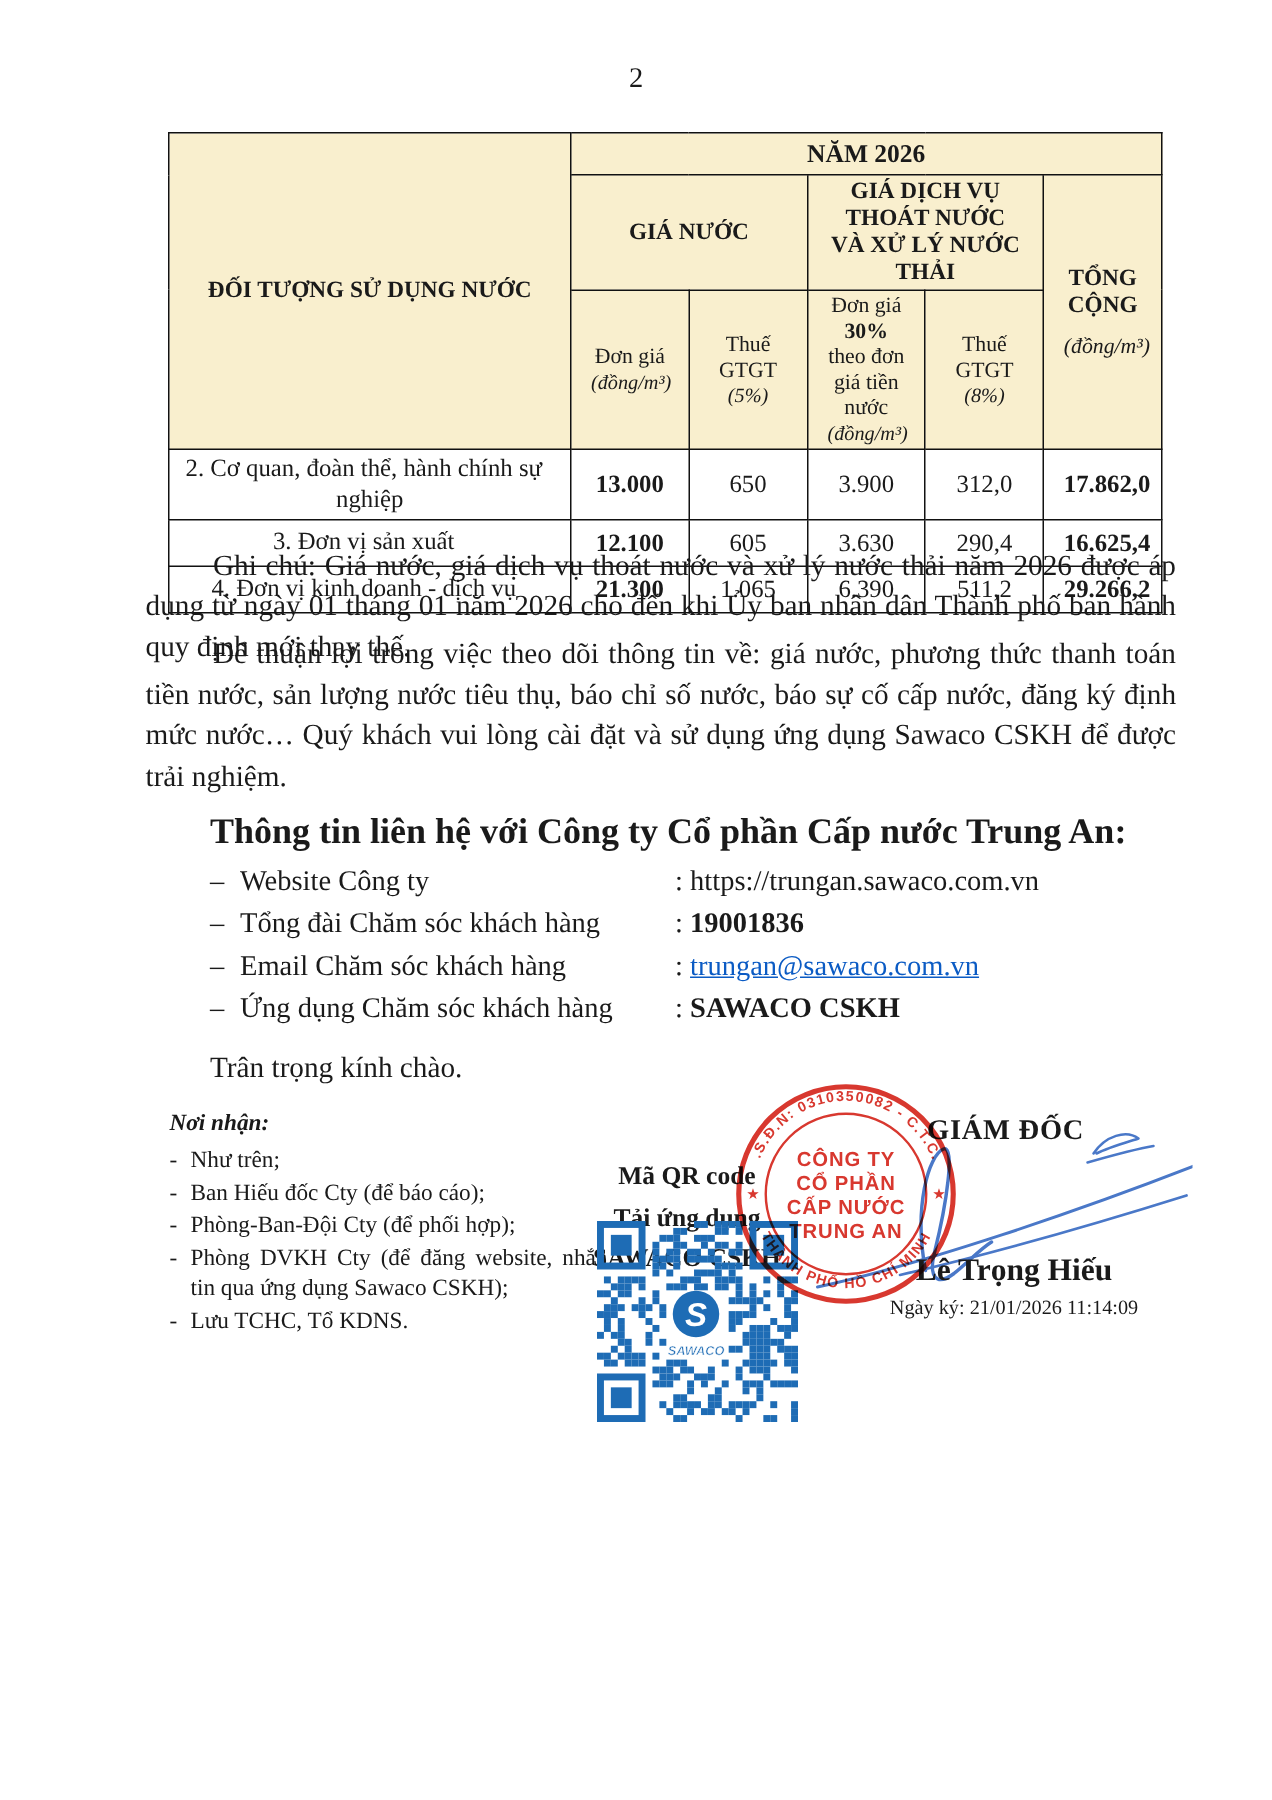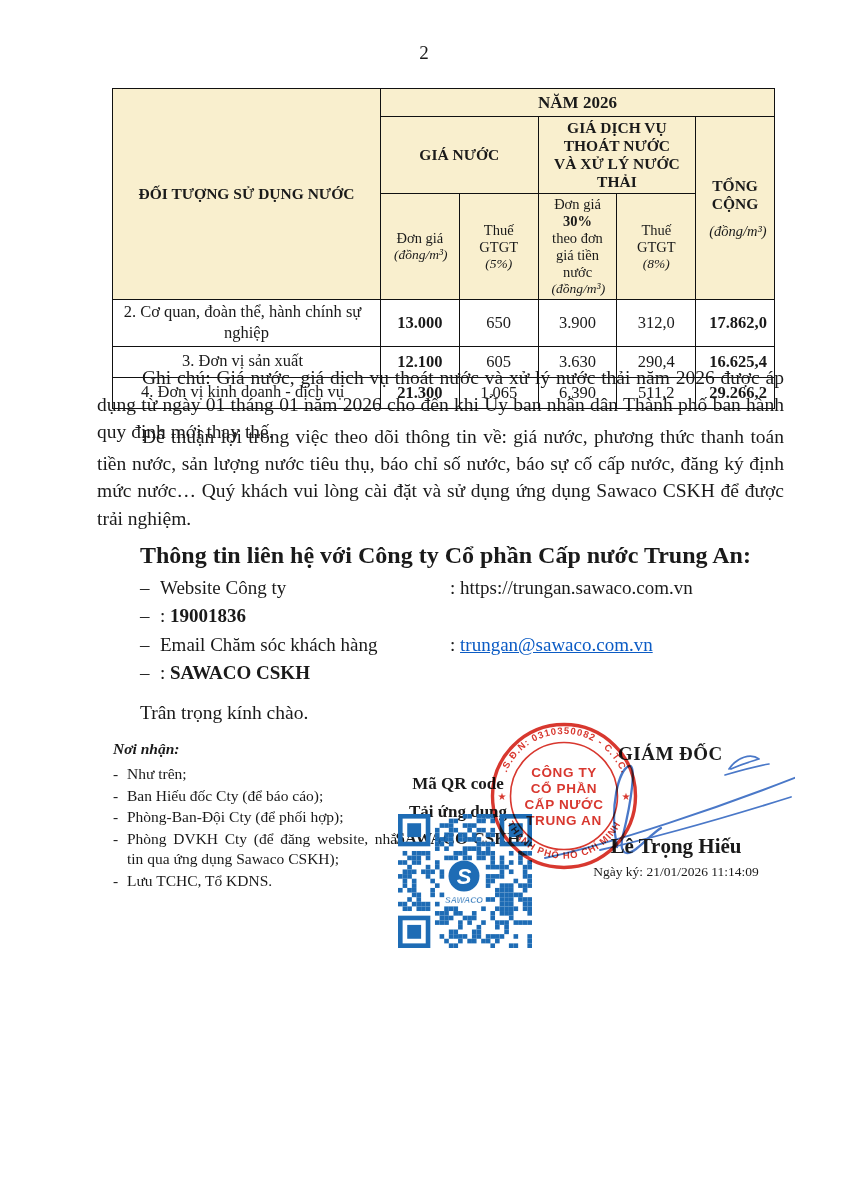--- a/index.html
+++ b/index.html
@@ -144,29 +144,31 @@
   <div class="contact-heading">Thông tin liên hệ với Công ty Cổ phần Cấp nước Trung An:</div>
 
   <div class="contact-list">
     <div class="contact-row">
       <span>–</span>
       <span>Website Công ty</span>
       <span class="val"><span>:</span> <span>https://trungan.sawaco.com.vn</span></span>
     </div>
     <div class="contact-row">
       <span>–</span>
+      <span>Tổng đài Chăm sóc khách hàng</span>
       <span class="val bold"><span style="font-weight:normal">:</span> <span>19001836</span></span>
     </div>
     <div class="contact-row">
       <span>–</span>
       <span>Email Chăm sóc khách hàng</span>
       <span class="val"><span>:</span> <a href="#" class="email-link">trungan@sawaco.com.vn</a></span>
     </div>
     <div class="contact-row">
       <span>–</span>
+      <span>Ứng dụng Chăm sóc khách hàng</span>
       <span class="val bold"><span style="font-weight:normal">:</span> <span>SAWACO CSKH</span></span>
     </div>
   </div>
 
   <div class="closing">Trân trọng kính chào.</div>
 
   <div class="recipients">
     <div class="recipients-heading">Nơi nhận:</div>
     <ul>
       <li>

